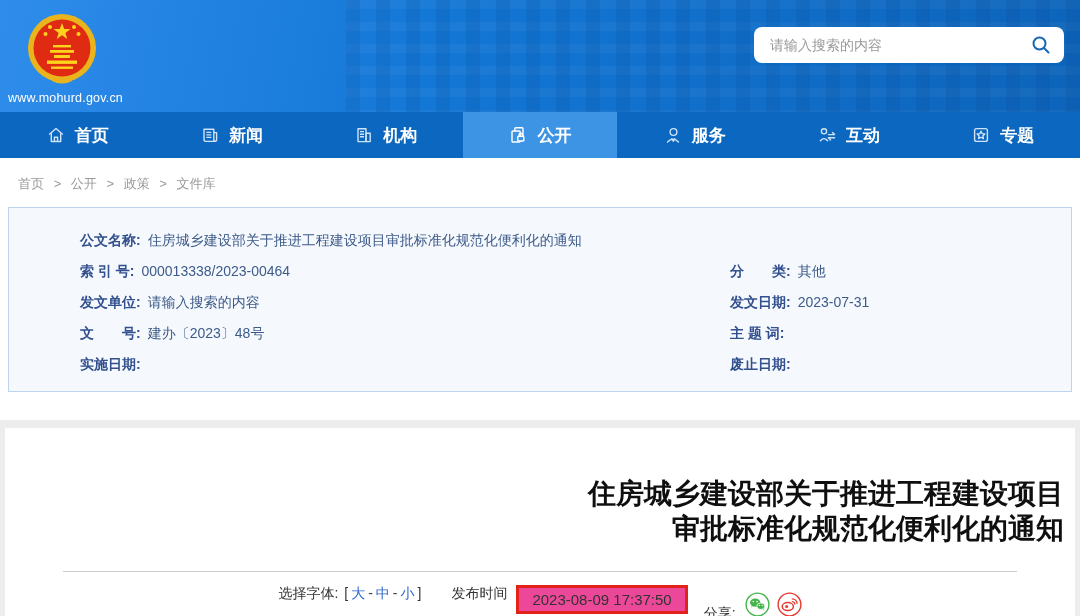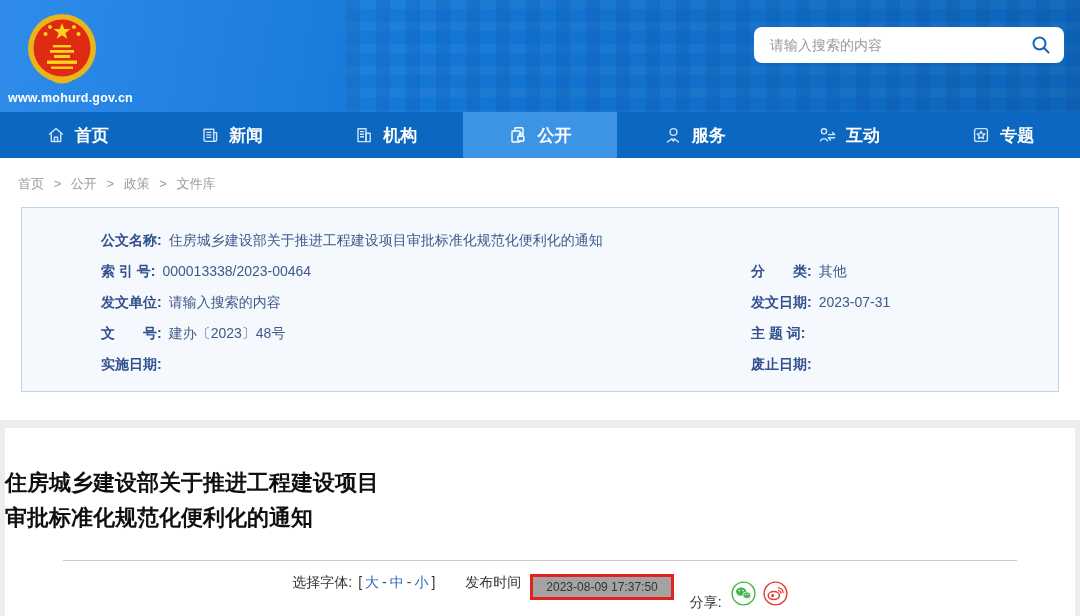--- a/index.html
+++ b/index.html
@@ -15,21 +15,21 @@
   }
   .hdr-bldg {
     position: absolute; right: 0; top: 0; width: 68%; height: 100%; opacity: .5;
     background:
       repeating-linear-gradient(90deg, rgba(10,70,140,.30) 0 14px, transparent 14px 30px),
       repeating-linear-gradient(180deg, rgba(255,255,255,.08) 0 9px, transparent 9px 22px);
   }
   .emblem { position: absolute; left: 26px; top: 9px; }
   .site-url {
     position: absolute; left: 8px; top: 91px; color: #fff;
-    font-weight: bold; font-size: 12.5px; letter-spacing: .2px;
+    font-weight: normal; font-size: 12.5px; letter-spacing: .2px;
   }
   .titles { position: absolute; left: 102px; top: 19px; color: #fff; }
   .titles h1 { margin: 0; font-size: 30px; font-weight: bold; letter-spacing: 1.5px; }
   .titles .sub { margin-top: 7px; font-size: 11.5px; color: #e9f2fc; }
   .search {
     position: absolute; right: 16px; top: 27px; width: 310px; height: 36px;
     background: #fff; border-radius: 8px;
     display: flex; align-items: center; padding: 0 10px 0 14px;
   }
   .search input { flex: 1; border: none; outline: none; font-size: 14px; color: #333; background: transparent; }
@@ -42,46 +42,46 @@
     color: #fff; font-size: 17px; font-weight: bold; cursor: pointer;
   }
   .nav-item.active { background: #3d93e4; }
   .nav-item svg { flex: 0 0 auto; }
   
   .top-white { background: #fff; padding-bottom: 28px; }
   .crumbs { padding: 17px 18px 14px; font-size: 13px; color: #999; }
   .crumbs .sep { margin: 0 6px; color: #999; }
   .crumb { color: #999; cursor: pointer; }
   .docbox {
-    margin: 0 21px; background: #f5f9fe; border: 1px solid #bdd3ee;
-    padding: 17px 12px 11px;
+    margin: 0 8px; background: #f5f9fe; border: 1px solid #bdd3ee;
+    padding: 17px 4px 11px;
   }
   .drow { display: flex; line-height: 31px; padding-left: 67px; font-size: 14px; }
   .dcell-l { width: 650px; display: flex; }
   .dcell-r { flex: 1; display: flex; }
   .dlabel { font-weight: bold; color: #33508e; white-space: pre; }
   .dval { color: #3d5a88; margin-left: 7px; white-space: pre; }
   
   .panel-wrap { padding: 8px 5px 0; background: #ededed; }
   .panel { background: #fff; min-height: 240px; padding-top: 37px; }
   .art-title {
-    text-align: left; font-size: 22px; font-weight: bold; color: #0f0f0f;
-    line-height: 35px; margin: 0;
+    text-align: right; font-size: 28px; font-weight: bold; color: #0f0f0f;
+    line-height: 35px; margin: 11px;
   }
   .rule { border: none; border-top: 1px solid #ccc; margin: 25px 58px 0; }
   .meta-bar {
     display: flex; justify-content: center; align-items: flex-start;
     margin-top: 13px; font-size: 14px; color: #333;
   }
   .fs-link { color: #2d66cc; cursor: pointer; margin: 0 3px; }
   .fs-dash { color: #444; }
   .pub-label { margin-left: 30px; }
   .red-box {
     border: 3px solid #e32219; padding: 3px 13px; margin-left: 9px;
-    font-size: 12px; color: #333; background: #a3a3a3;
+    font-size: 15px; color: #333; background: #ec4899;
   }
   .share { margin-left: 16px; display: flex; align-items: center; gap: 7px; }
   .share-label { margin-right: 2px; margin-top: 20px; }
   .share-icon { cursor: pointer; display: flex; }
 </style>
 </head>
 <body>
 
 <div class="hdr">
   <div class="hdr-bldg"></div>

